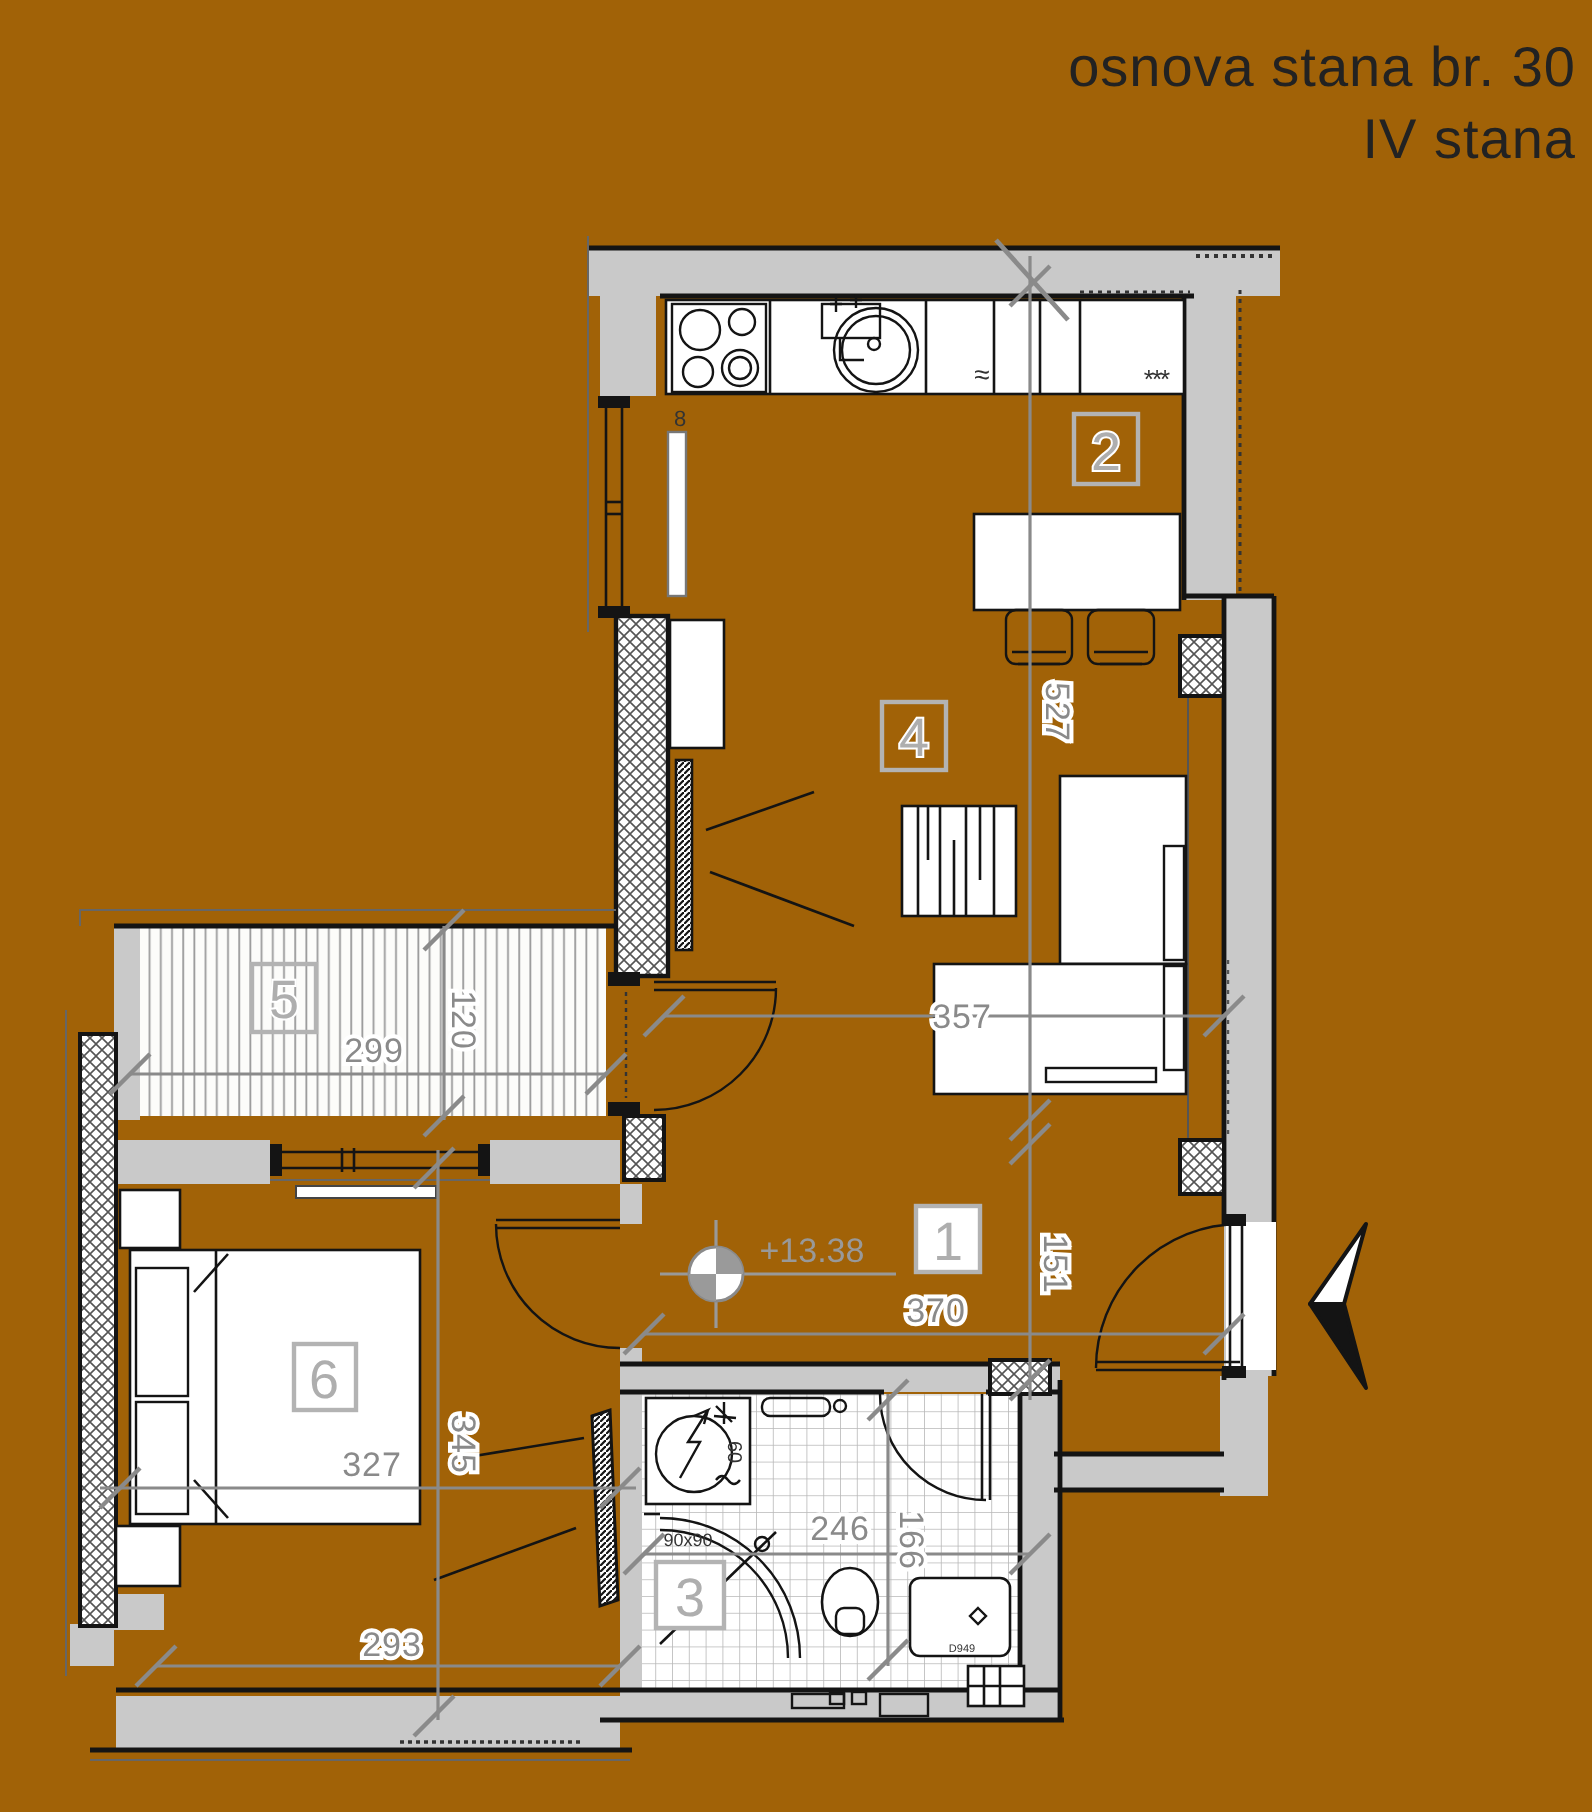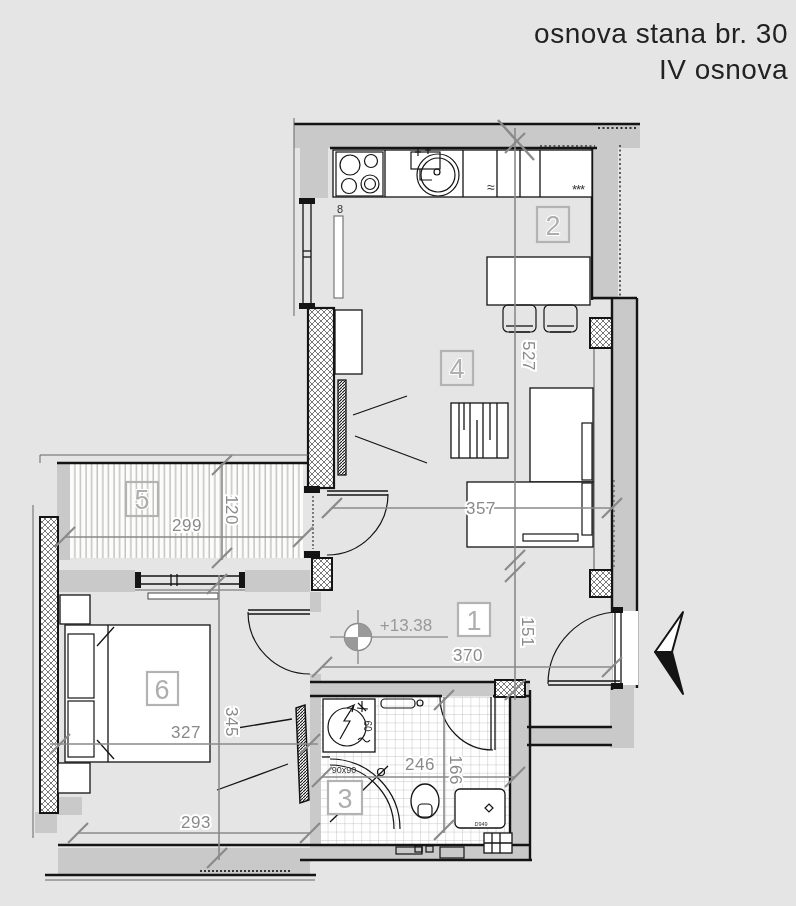--- a/index.html
+++ b/index.html
@@ -1,16 +1,16 @@
 <!DOCTYPE html>
 <html><head>
 <meta charset="utf-8">
 <style>
   html,body{margin:0;padding:0;background:#fff;}
-  .canvas{position:relative;width:796px;height:906px;background:#e5e5e5;overflow:hidden;
+  .canvas{position:relative;width:796px;height:906px;background:#a16207;overflow:hidden;
           font-family:"Liberation Sans",sans-serif;}
   .title-block{position:absolute;top:16px;right:8px;text-align:right;color:#222;}
   .title-line{font-size:28px;line-height:36px;letter-spacing:0.5px;}
   svg{position:absolute;left:0;top:0;}
   svg text{font-family:"Liberation Sans",sans-serif;}
   .dim{fill:#8a8a8a;font-size:17px;letter-spacing:.5px;text-anchor:middle;
        paint-order:stroke;stroke:#fff;stroke-width:4px;}
   .rlabel{fill:#aeaeae;font-size:27px;text-anchor:middle;
        paint-order:stroke;stroke:#fff;stroke-width:2px;}
   .tiny{fill:#333;text-anchor:middle;}
@@ -26,21 +26,21 @@
   .lboxw{fill:#fff;stroke:#b3b3b3;stroke-width:2.2;}
   .cap{fill:#141414;stroke:none;}
 </style>
 </head>
 <body>
 
 <div class="canvas">
 
   <div class="title-block">
     <div class="title-line">osnova stana br. 30</div>
-    <div class="title-line">IV osnova</div>
+    <div class="title-line">IV stana</div>
   </div>
 
   <svg width="796" height="906" viewBox="0 0 796 906">
     <defs>
       <pattern id="xh" width="6" height="6" patternUnits="userSpaceOnUse">
         <rect width="6" height="6" fill="#fff"></rect>
         <path d="M0,6 L6,0 M0,0 L6,6" stroke="#555" stroke-width="0.8"></path>
       </pattern>
       <pattern id="vs" width="5.6" height="10" patternUnits="userSpaceOnUse">
         <rect width="5.6" height="10" fill="#fcfcfa"></rect>

